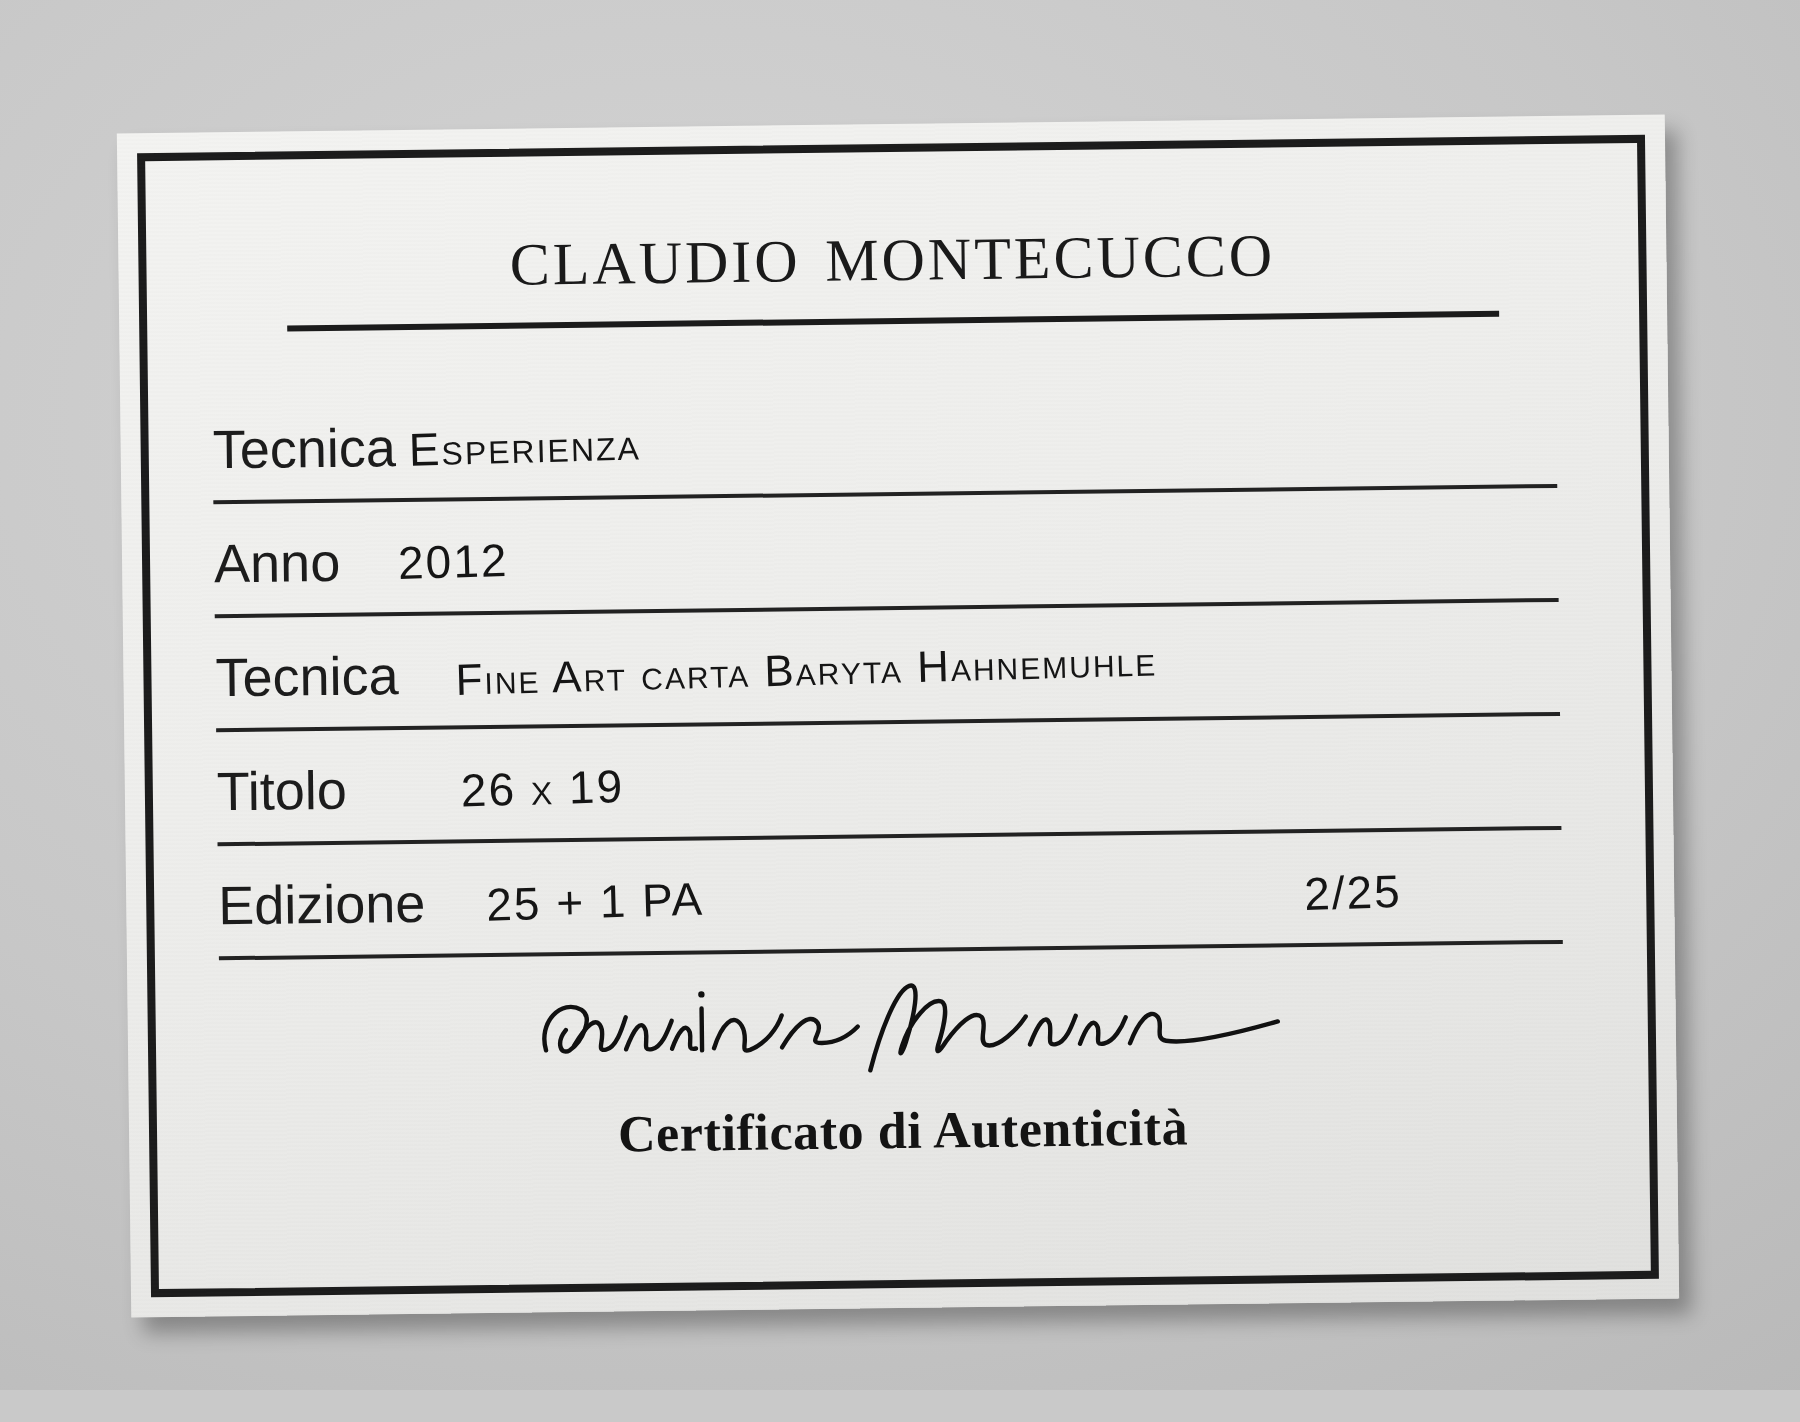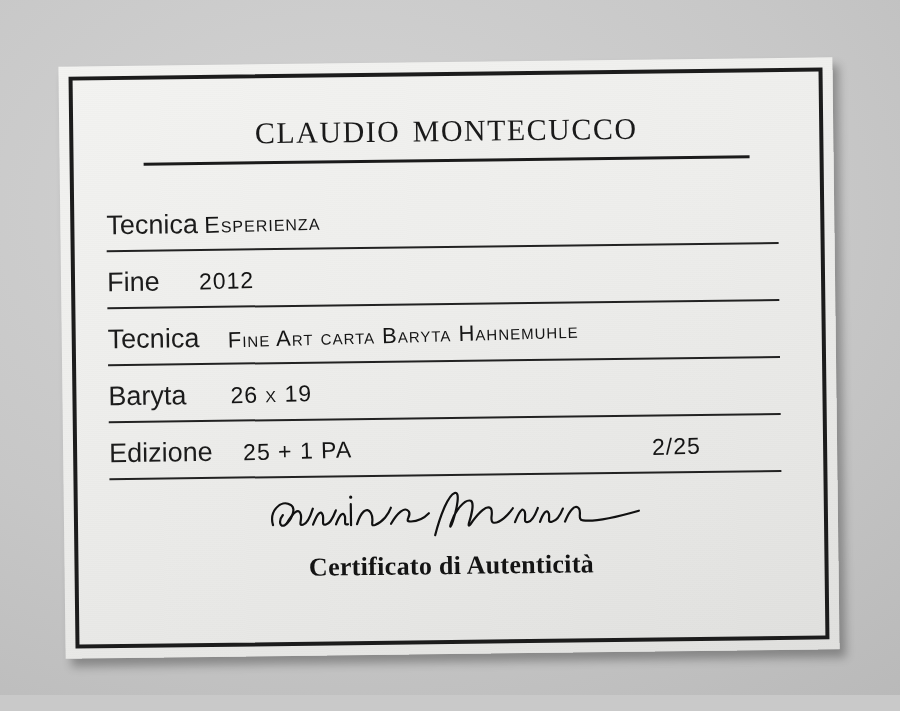--- a/index.html
+++ b/index.html
@@ -175,33 +175,33 @@
 
       <div class="fields">
 
         <div class="field f-titolo">
           <span class="field-label">Tecnica</span>
           <span class="field-value">Esperienza</span>
           <span class="field-line"></span>
         </div>
 
         <div class="field f-anno">
-          <span class="field-label">Fine</span>
+          <span class="field-label">Anno</span>
           <span class="field-value">2012</span>
           <span class="field-line"></span>
         </div>
 
         <div class="field f-tecnica">
           <span class="field-label">Tecnica</span>
           <span class="field-value">Fine Art carta Baryta Hahnemuhle</span>
           <span class="field-line"></span>
         </div>
 
         <div class="field f-misura">
-          <span class="field-label">Baryta</span>
+          <span class="field-label">Titolo</span>
           <span class="field-value">26 x 19</span>
           <span class="field-line"></span>
         </div>
 
         <div class="field f-edizione">
           <span class="field-label">Edizione</span>
           <span class="field-value">25 + 1 PA</span>
           <span class="field-value-2">2/25</span>
           <span class="field-line"></span>
         </div>

